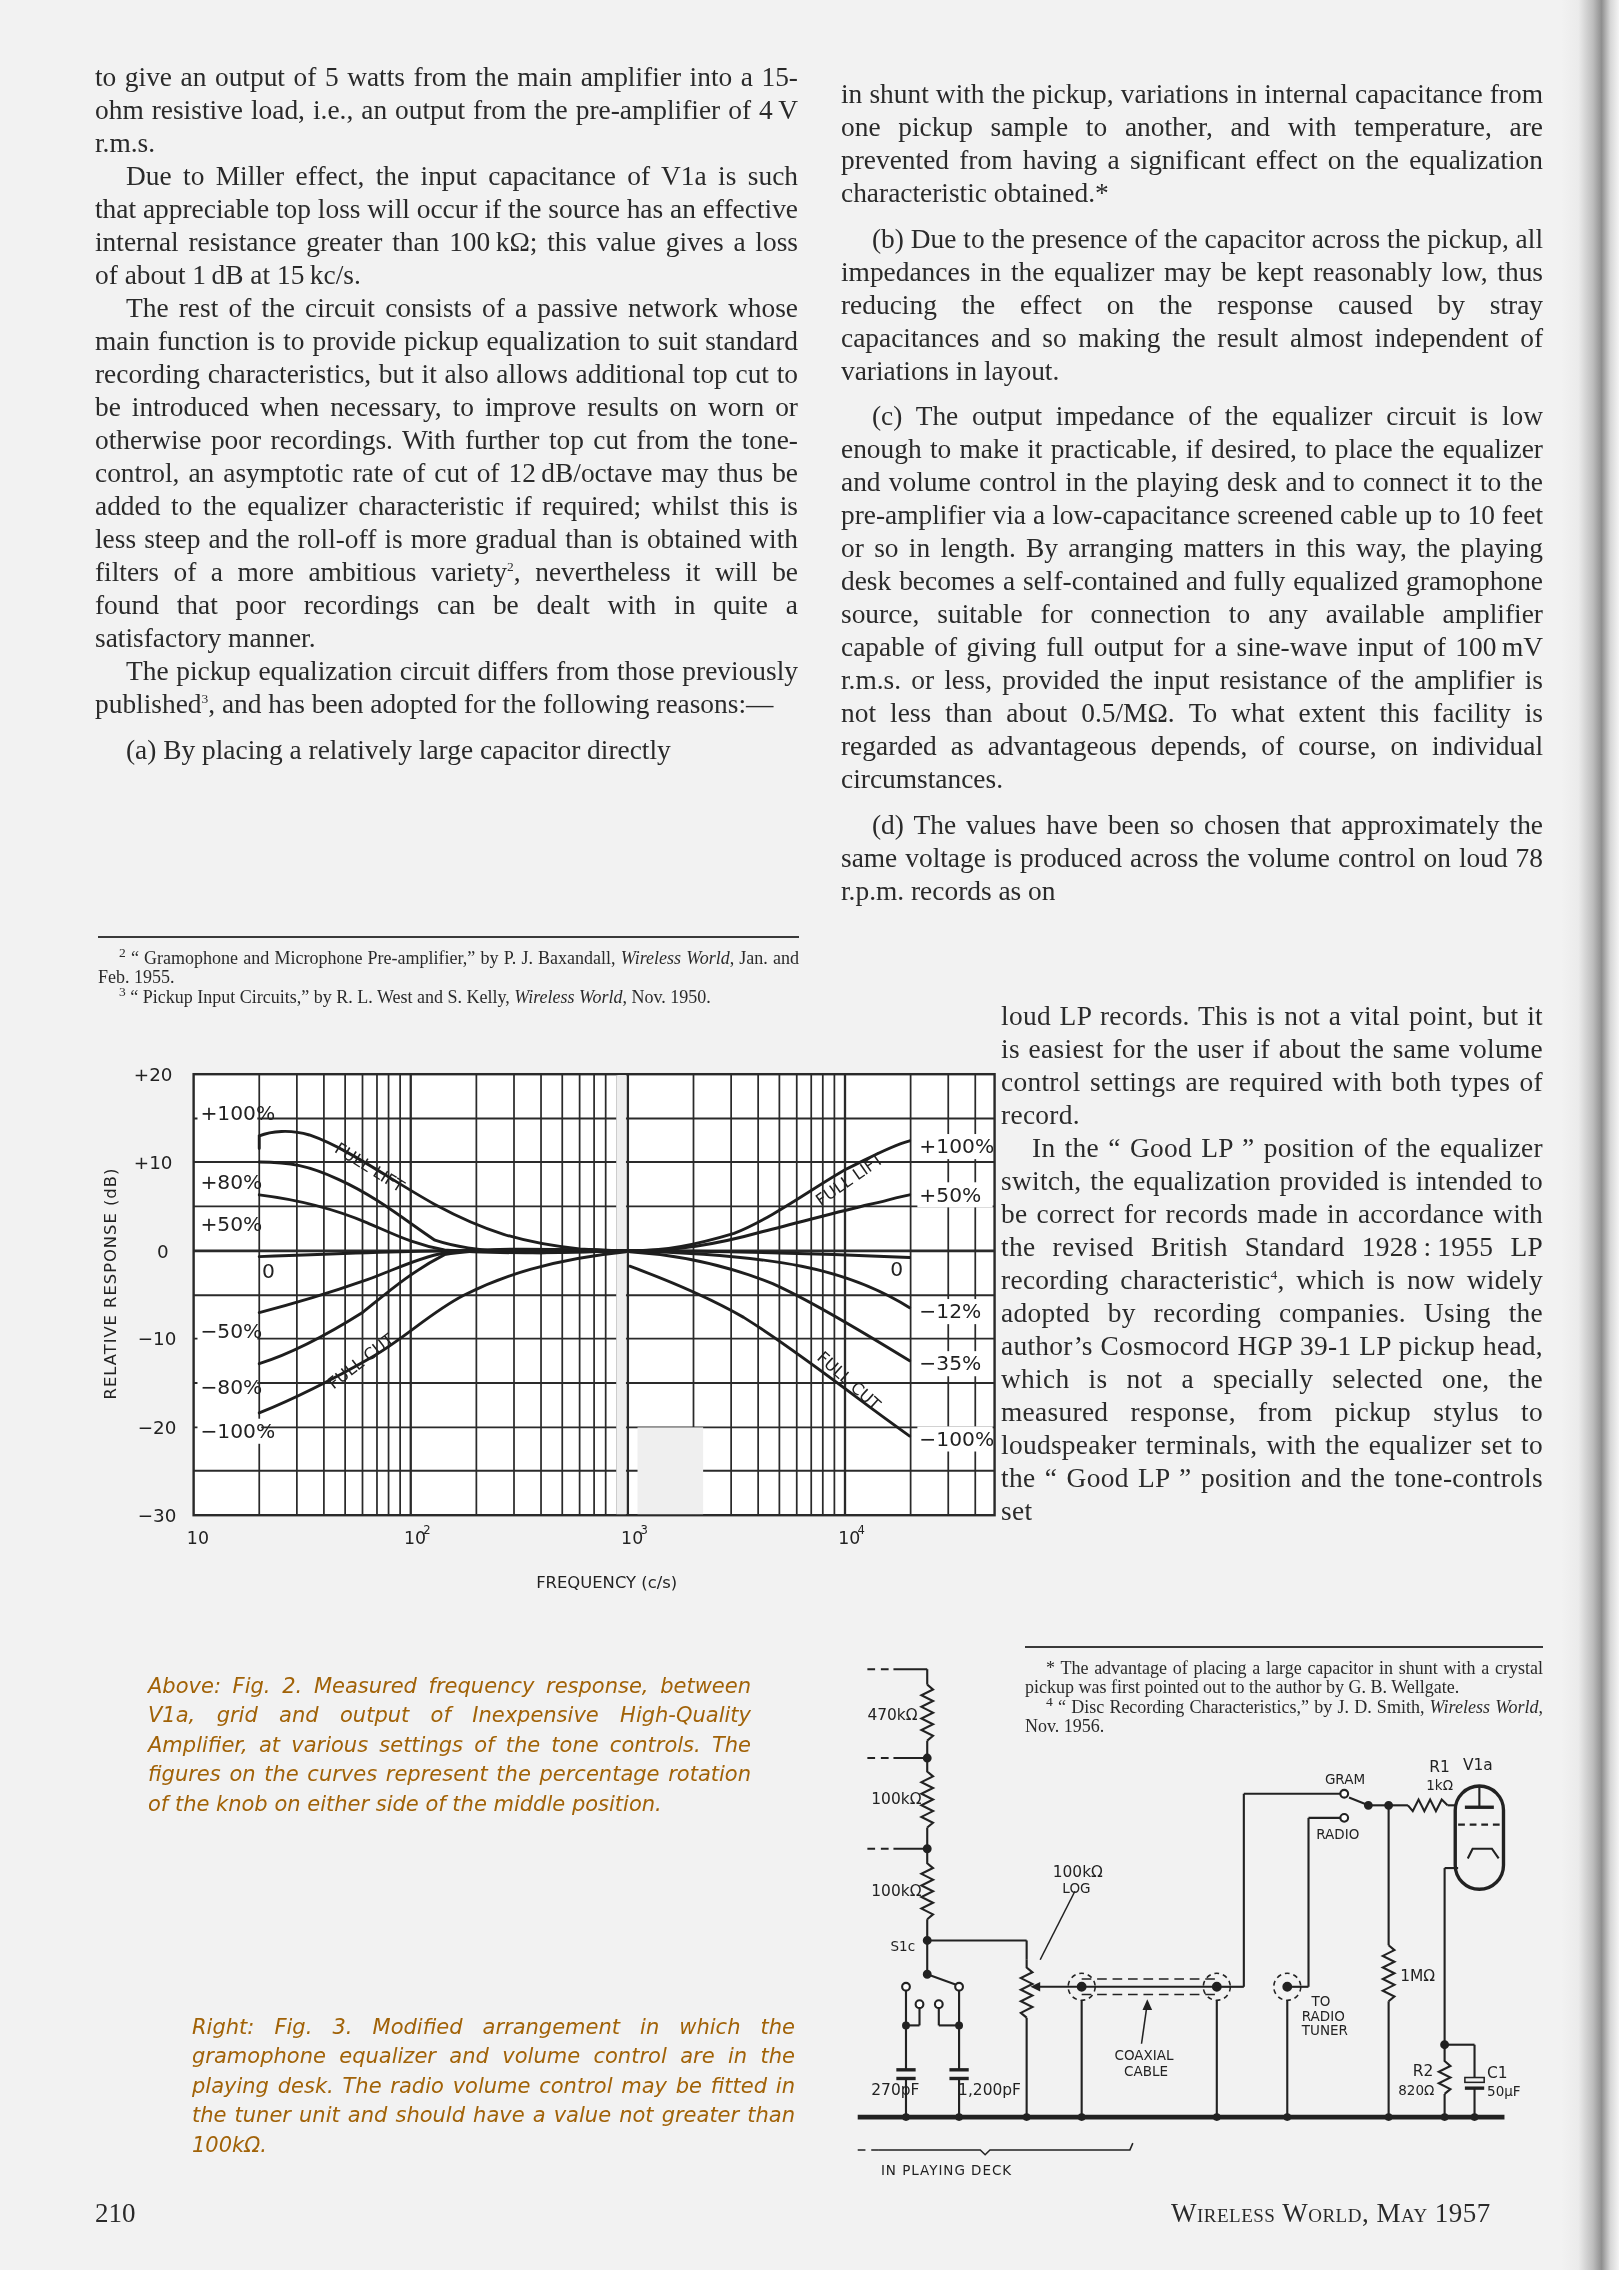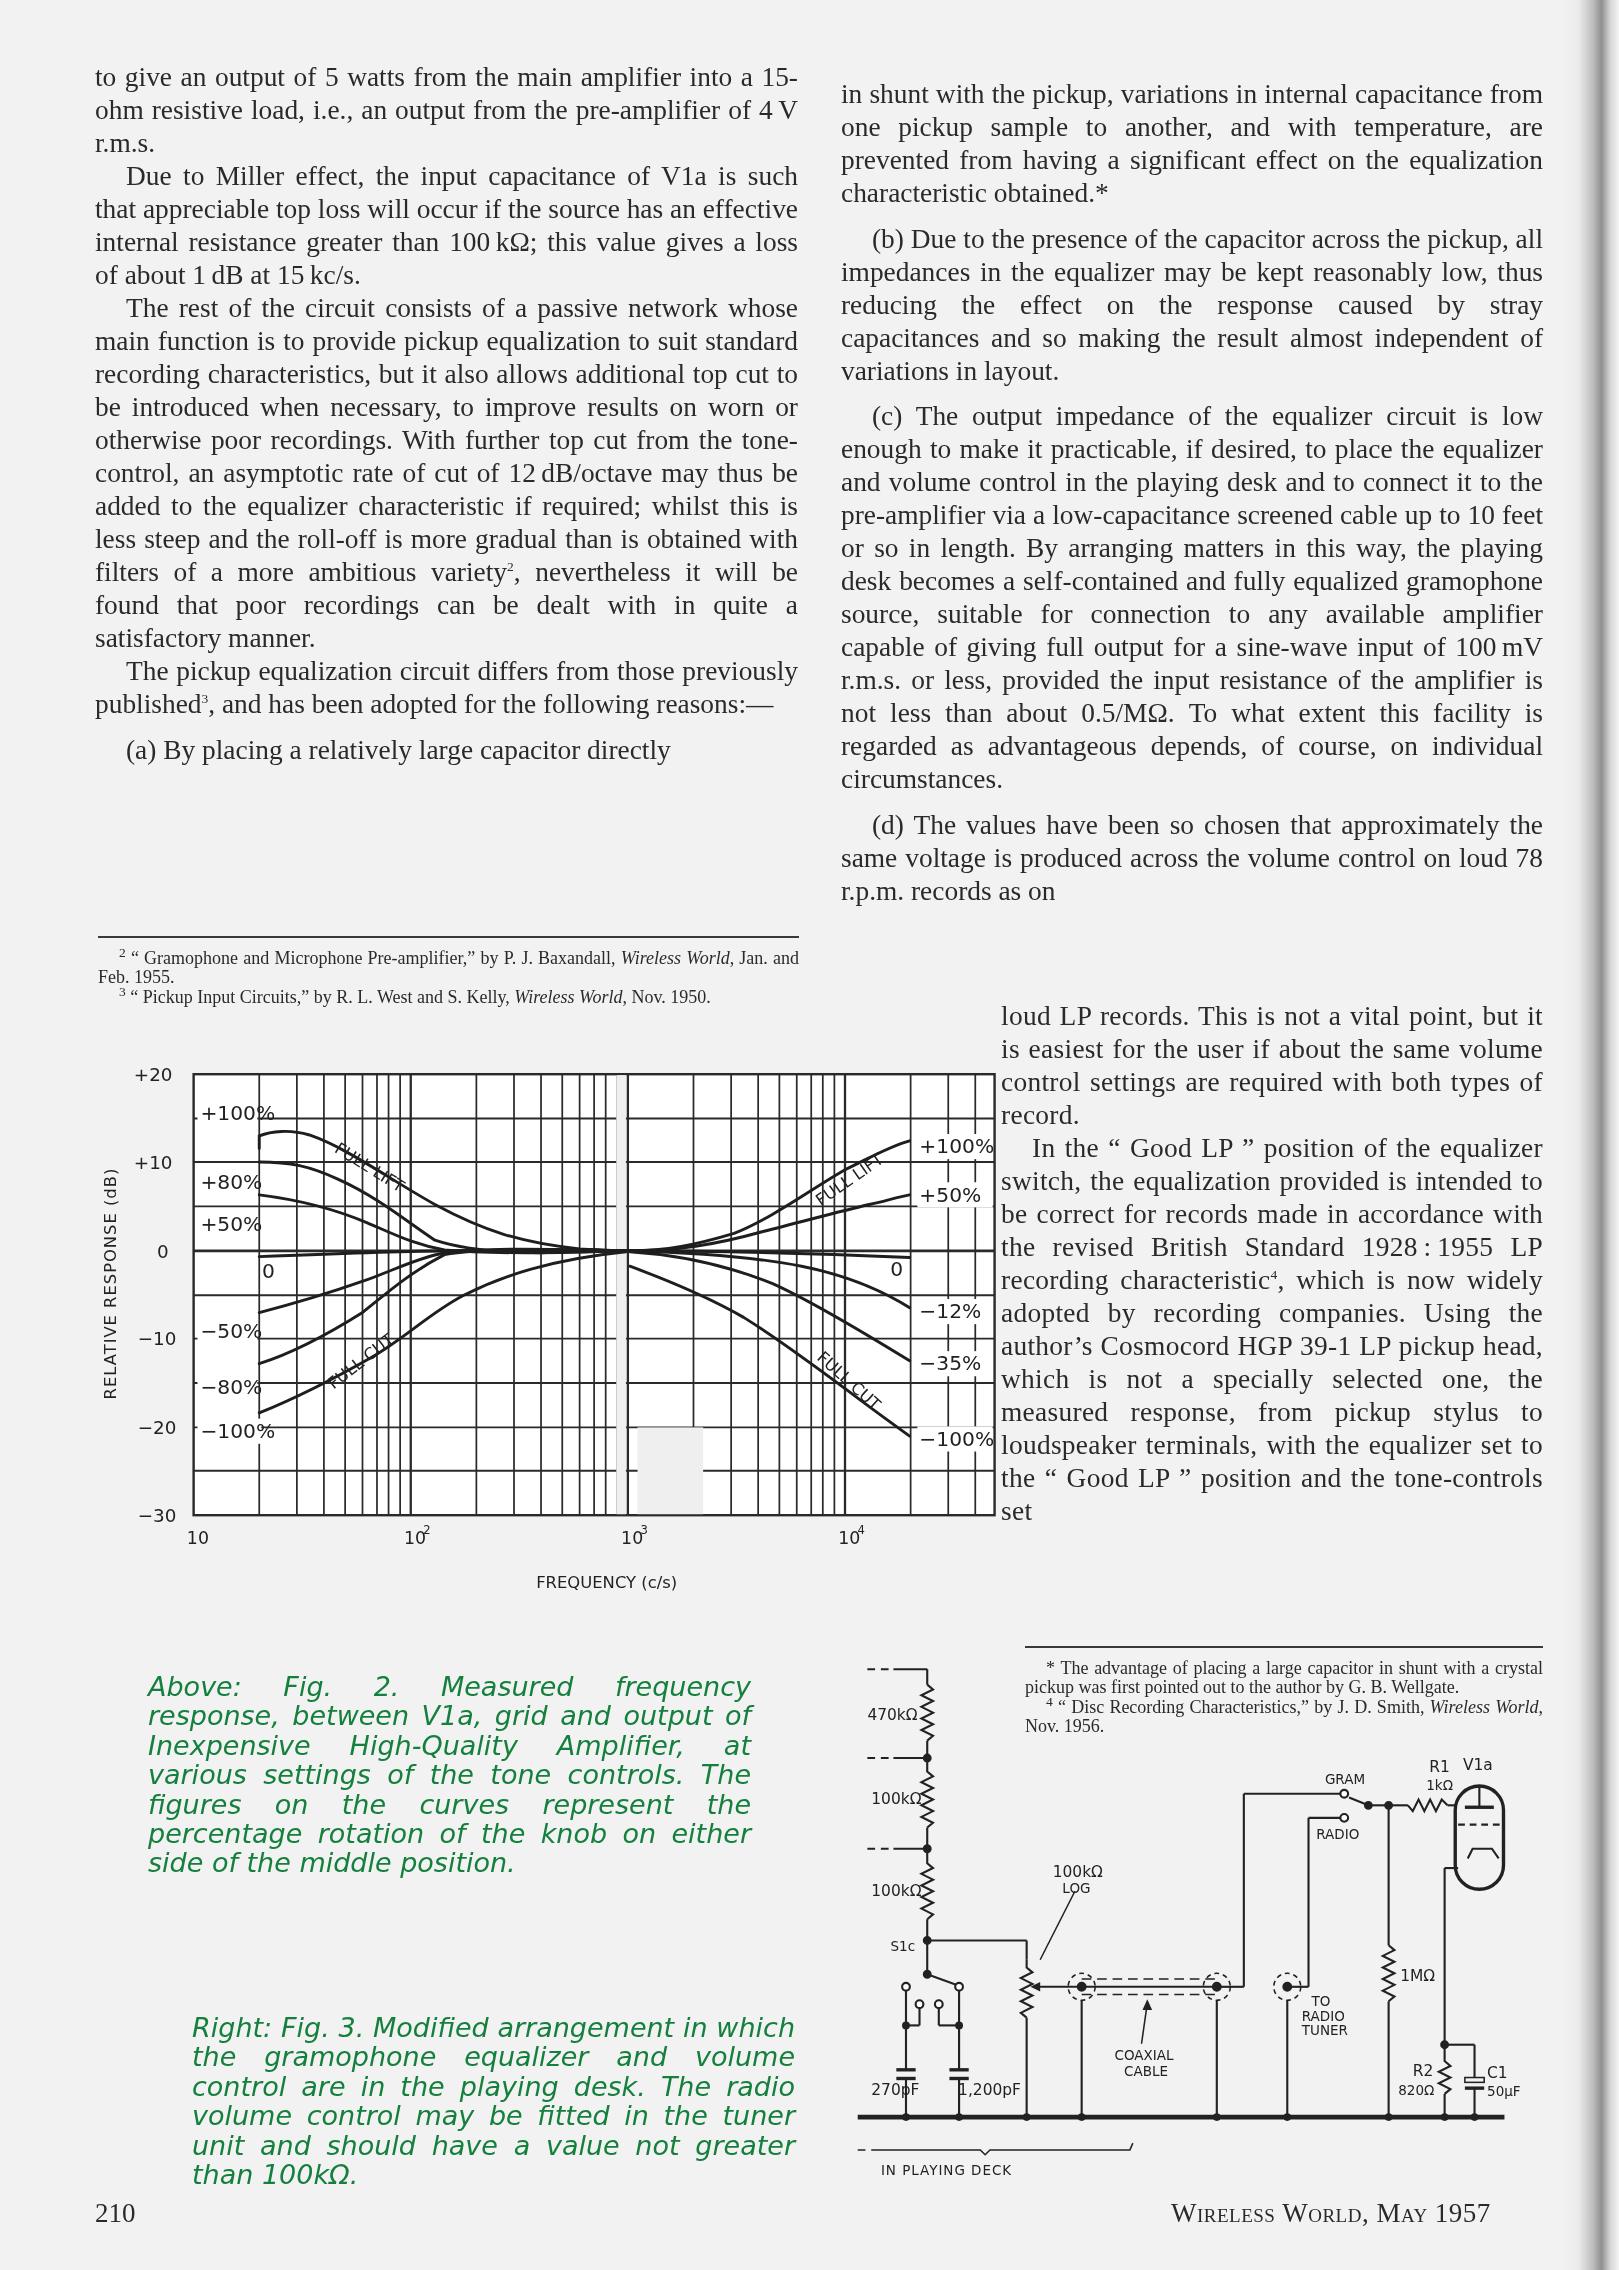--- a/index.html
+++ b/index.html
@@ -20,21 +20,21 @@
   #col-right { left: 841px; top: 70px; width: 702px; margin-top: 8px; }
   #col-right-narrow { left: 1001px; top: 1000px; width: 542px; font-family: "Liberation Serif", serif; letter-spacing: 0.3px; }
   sup { font-size: 13.5px; line-height: 0; }
   .rule { position: absolute; height: 1.9px; background: #3a3a3a; }
   .footnotes { position: absolute; font-size: 18px; line-height: 19.3px; text-align: justify; }
   .footnotes p { margin: 0; }
   .footnotes p.ind { text-indent: 21px; }
   i.ww { font-style: italic; }
   .caption {
     position: absolute; font-family: "DejaVu Sans", sans-serif; font-style: italic;
-    font-size: 27px; line-height: 29.4px; text-align: justify; color: #15803d;
+    font-size: 21px; line-height: 29.4px; text-align: justify; color: #a16207;
   }
   #fig2-caption { left: 148px; top: 1672px; width: 603px; }
   #fig3-caption { left: 148px; top: 2013px; width: 603px; margin-left: 44px; }
   .page-num { position: absolute; left: 95px; top: 2198px; font-size: 27px; }
   .running-foot { position: absolute; left: 1171px; top: 2198px; font-size: 27px; font-variant: small-caps; letter-spacing: 0.5px; }
   svg text { font-family: "DejaVu Sans", sans-serif; fill: #222; }
   #chart { position: absolute; left: 97px; top: 1052px; }
   #circuit { position: absolute; left: 850px; top: 1641px; }
 </style>
 </head>

